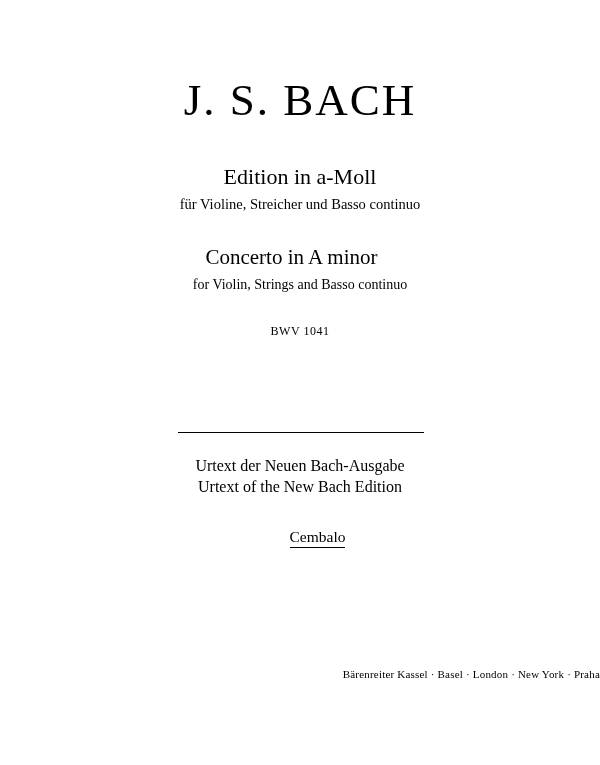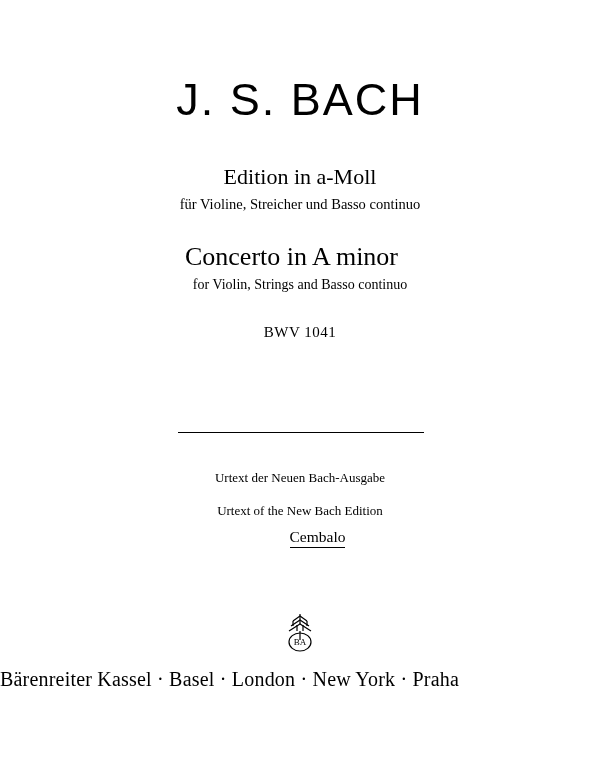--- a/index.html
+++ b/index.html
@@ -22,73 +22,73 @@
   }
   .composer {
     position: absolute;
     top: 74px;
     left: 0;
     right: 0;
     text-align: center;
     font-size: 45px;
     letter-spacing: 2px;
     font-weight: 400;
-    font-family: Liberation Sans, sans-serif;
+    font-family: Liberation Serif, serif;
   }
   .title-block {
     position: absolute;
     top: 163px;
     left: 0;
     right: 0;
     text-align: center;
   }
   .title-de {
     font-size: 22px;
     line-height: 28px;
     margin: 0 0 4px 0;
   }
   .subtitle-de {
     font-size: 14.5px;
     line-height: 19px;
     margin: 0;
   }
   .title-en {
-    font-size: 26px;
+    font-size: 21px;
     line-height: 28px;
     margin: 29px 17px 4px 0;
   }
   .subtitle-en {
     font-size: 14px;
     line-height: 19px;
     margin: 0;
   }
   .bwv {
-    font-size: 15px;
+    font-size: 12px;
     margin: 30px 0 0 0;
     letter-spacing: 0.5px;
   }
   .rule {
     position: absolute;
     top: 432px;
     left: 178px;
     width: 246px;
     height: 1px;
     background: #000000;
   }
   .urtext-block {
     position: absolute;
     top: 455px;
     left: 0;
     right: 0;
     text-align: center;
   }
   .urtext-line {
-    font-size: 13px;
+    font-size: 16px;
     line-height: 21px;
-    margin: 12px;
+    margin: 0;
   }
   .part-name {
     position: absolute;
     top: 528px;
     left: 15px;
     right: 0;
     text-align: center;
     margin-left: 20px;
   }
   .part-name span {
@@ -104,22 +104,22 @@
     text-align: center;
   }
   .logo svg {
     display: inline-block;
   }
   .publisher {
     position: absolute;
     top: 668px;
     left: 0;
     right: 0;
-    text-align: left;
-    font-size: 20px;
+    text-align: right;
+    font-size: 11px;
     letter-spacing: 0.2px;
   }
   .order-no {
     position: absolute;
     top: 694px;
     left: 0;
     right: 0;
     text-align: center;
     font-size: 12px;
     letter-spacing: 0.3px;
@@ -144,35 +144,17 @@
 
   <div class="urtext-block">
     <p class="urtext-line">Urtext der Neuen Bach-Ausgabe</p>
     <p class="urtext-line">Urtext of the New Bach Edition</p>
   </div>
 
   <div class="part-name">
     <span>Cembalo</span>
   </div>
 
-  <div class="logo">
-    <svg width="40" height="44" viewBox="0 0 40 44" aria-hidden="true">
-
-      <g fill="none" stroke="#000000" stroke-width="1.2">
-        <path d="M20 2 L20 12"></path>
-        <path d="M13 9 L20 4 L27 9"></path>
-        <path d="M11 14 L20 8 L29 14"></path>
-        <path d="M9 19 L20 12 L31 19"></path>
-        <path d="M13 14 L13 9"></path>
-        <path d="M27 14 L27 9"></path>
-        <path d="M17 19 L17 13"></path>
-        <path d="M23 19 L23 13"></path>
-        <ellipse cx="20" cy="30" rx="11" ry="9"></ellipse>
-        <path d="M20 19 L20 28"></path>
-      </g>
-      <text x="20" y="33" font-family="Liberation Serif, serif" font-size="9" text-anchor="middle" fill="#000000">BA</text>
-    </svg>
-  </div>
 
   <div class="publisher">Bärenreiter Kassel · Basel · London · New York · Praha</div>
 
 
 </div>
 
 </body></html>

